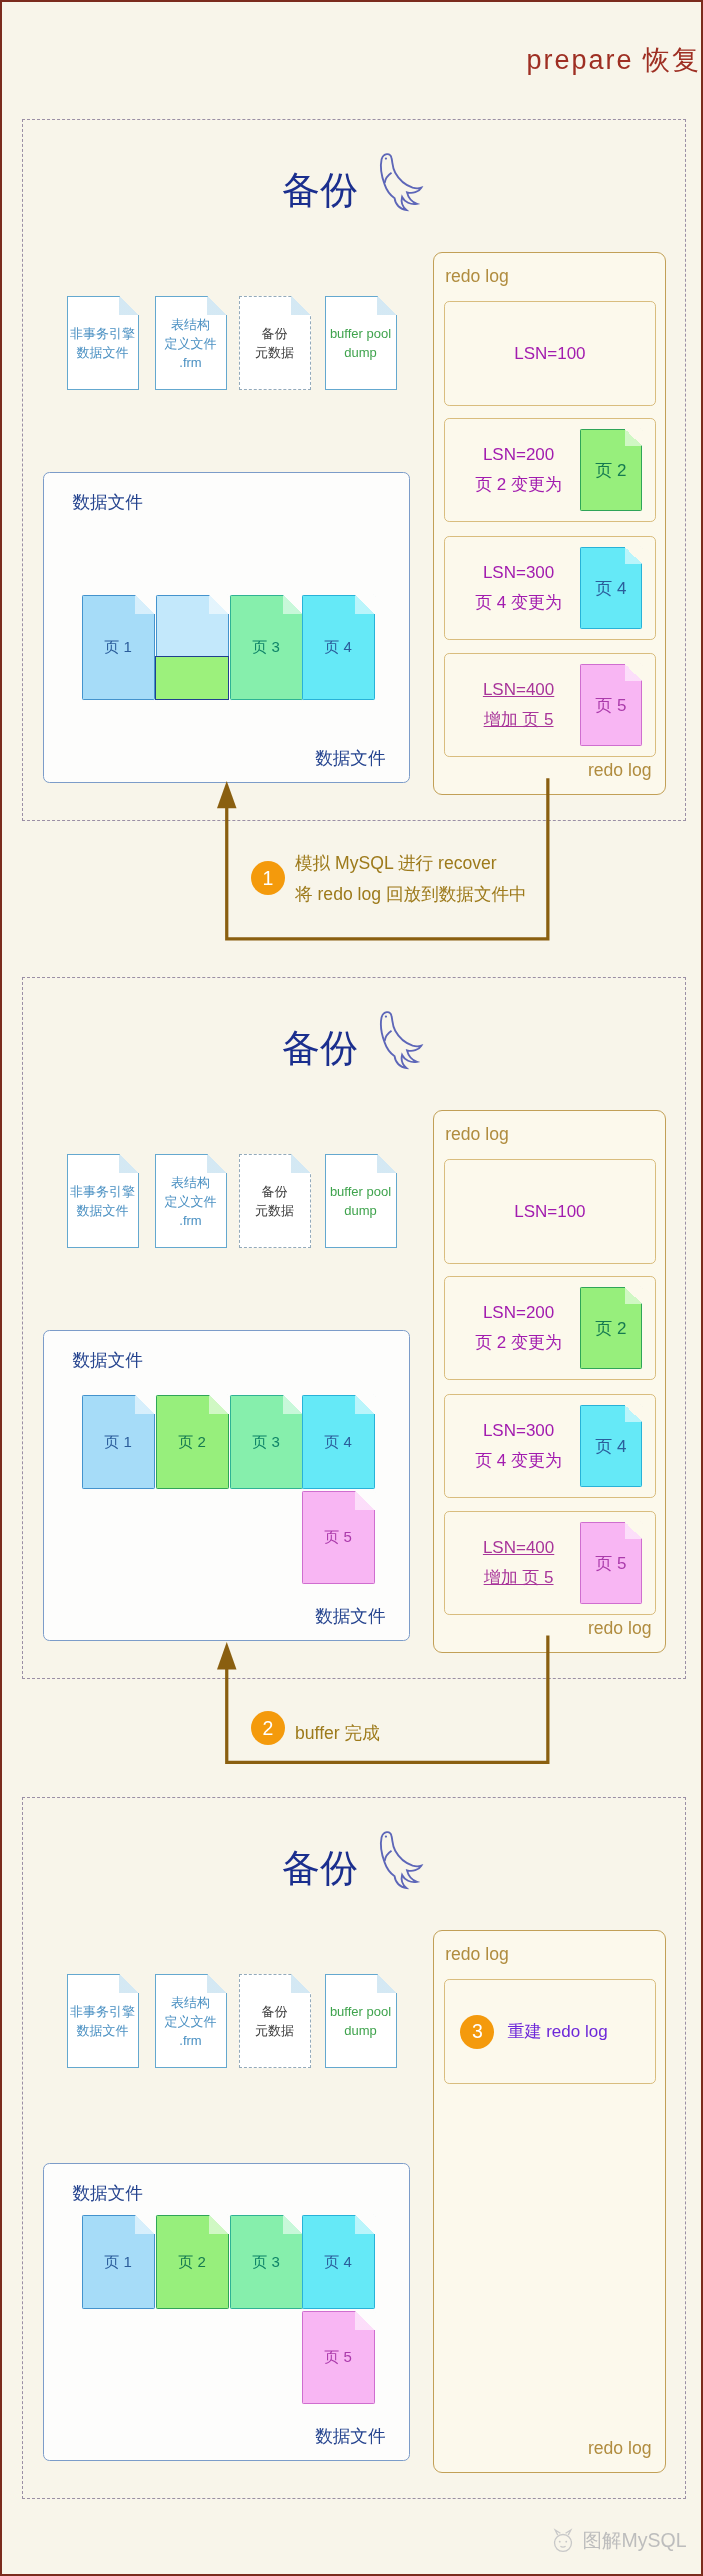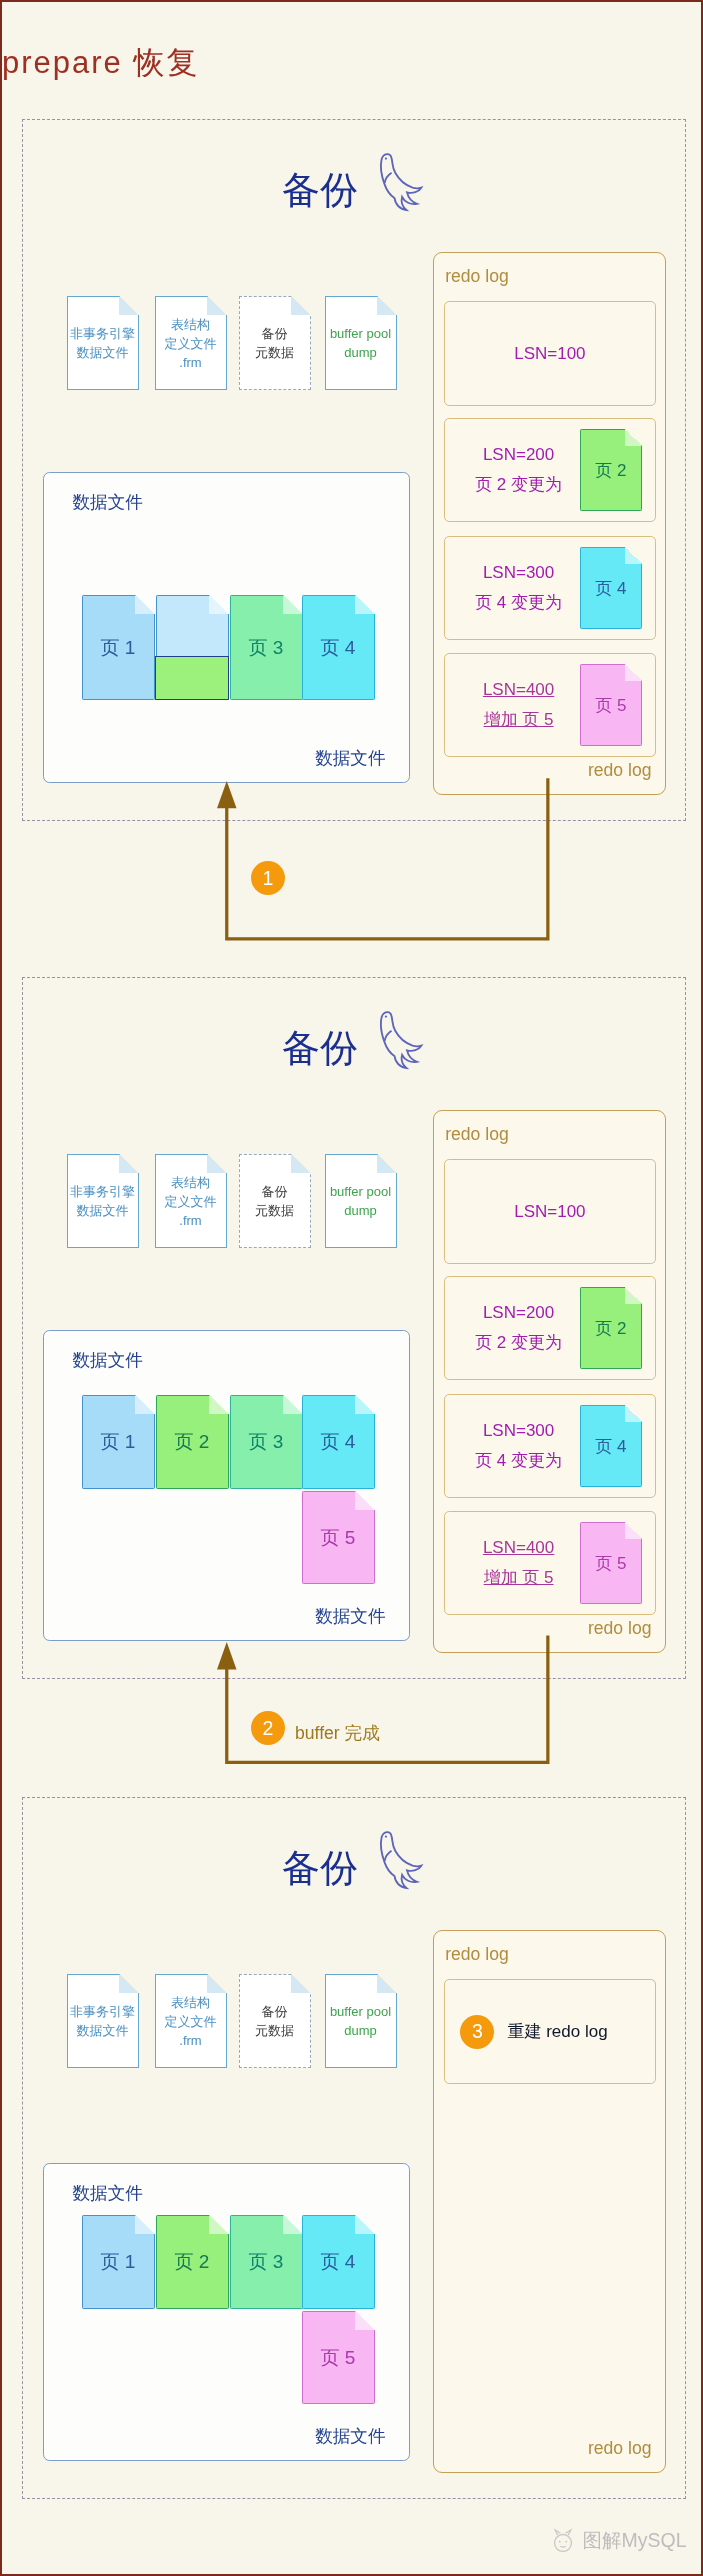--- a/index.html
+++ b/index.html
@@ -1,21 +1,21 @@
 <!DOCTYPE html>
 <html style="font-size:10.4px"><head>
 <meta charset="utf-8">
 <style>
   html,body { margin:0; padding:0; background:#ffffff; }
   * { font-family:"Liberation Sans", sans-serif; }
   .canvas { position:relative; width:703px; height:2576px; background:#f8f5ea;
             border:2.6px solid #7b2b1d; box-sizing:border-box; overflow:hidden; }
 
-  .title { position:absolute; top:40px; left:0; width:100%; text-align:left;
-           font-size:31px; letter-spacing:2px; color:#9e2f23; }
+  .title { position:absolute; top:40px; left:0; width:100%; text-align:right;
+           font-size:27px; letter-spacing:2px; color:#9e2f23; }
 
   .panel { position:absolute; left:19.5px; width:664px; height:702px;
            border:1.3px dashed #9b8fa5; box-sizing:border-box; }
 
   .bk-head { position:absolute; top:31px; left:0; width:100%; height:78px;
              display:flex; align-items:center; justify-content:center; gap:5.2px; }
   .bk-text { font-size:38px; color:#1b2f8e; }
   .dolphin { width:62px; height:65px; margin-top:-17px; }
 
   
@@ -34,21 +34,21 @@
              border:1.3px solid #7c9cc9; border-radius:6.5px; box-sizing:border-box; }
   .dlabel { position:absolute; font-size:17.6px; color:#24438e; }
   .dlabel.tl { left:29px; top:17px; }
   .dlabel.br { right:23px; bottom:11.7px; }
 
   
   .pg { position:absolute; box-sizing:border-box; border-radius:1.3px;text-align:center; --outer:#fdfdfc; }
   .pg::before { content:""; position:absolute; top:-1.3px; right:-1.3px; width:19.5px; height:19.5px;
         background:linear-gradient(225deg, var(--outer) 0 50%, rgba(255,255,255,.55) 50% 100%); }
   .pg .lbl { position:absolute; inset:0; display:flex; align-items:center; justify-content:center;
-             font-size:19px; }
+             font-size:15px; }
   .pg-blue  { background:#a6dcf8; border:1.3px solid #4493cd; color:#2b5d9b; }
   .pg-lightblue { background:#c3e8fb; border:1.3px solid #4493cd; }
   .pg-green { background:#97ef7c; border:1.3px solid #2fa558; color:#157a50; }
   .pg-teal  { background:#86efac; border:1.3px solid #2fb394; color:#0f8468; }
   .pg-cyan  { background:#65e9f7; border:1.3px solid #28b2d8; color:#2b5d9b; }
   .pg-pink  { background:#f8b6f3; border:1.3px solid #cf6ecf; color:#ab3bab; }
   .green-part { position:absolute; left:-1.3px; right:-1.3px; bottom:-1.3px; height:44px;
                 background:#9cf17c; border:1.3px solid #20408f; box-sizing:border-box; }
 
   
@@ -66,21 +66,21 @@
   .lsn .pg { left:auto; right:13px; top:50%; transform:translateY(-50%);
              width:62px; height:82px; --outer:#fcf9ec; }
   .lsn .pg::before { width:17px; height:17px; }
   .lsn .pg .lbl { font-size:17px; }
   .lsn.purple .txt { color:#a8359a;text-decoration:underline; }
 
   
   .stepbox { position:absolute; left:10.4px; top:48px; width:212px; height:105px;
              border:1.3px solid #d9bd7e; border-radius:5.2px; box-sizing:border-box;
              display:flex; align-items:center; gap:13px; padding-left:15.6px; }
-  .stepbox .lines { font-size:17px; line-height:29px; color:#0f172a; }
+  .stepbox .lines { font-size:17px; line-height:29px; color:#6d28d9; }
   .stepbox .lines span { display:block; }
 
   
   .step-circle { position:absolute; width:34px; height:34px; border-radius:50%;
                  background:#f49a0c; color:#ffffff; display:flex; align-items:center;
                  justify-content:center; font-size:19.5px; }
   .stepbox .step-circle { position:static; flex:0 0 34px; }
   .step-text { position:absolute; font-size:17.6px; line-height:31px; color:#9d7a1b; }
   .step-text span { display:block; }
   .arrow-svg { position:absolute; left:0; width:703px; height:169px; }
@@ -177,20 +177,24 @@
       </div>
     </div>
   </section>
 
   <svg class="arrow-svg" style="top:775px" viewBox="0 0 1080 260" width="703" height="169">
     <polyline points="839,2 839,249 345,249 345,46" stroke="#8a5f10" stroke-width="5" fill="none"></polyline>
     <polygon points="345,6 330,48 360,48" fill="#8a5f10"></polygon>
   </svg>
   <div class="step-circle" style="left:249px;top:859px">
     <span>1</span>
+  </div>
+  <div class="step-text" style="left:293px;top:846px">
+    <span>模拟 MySQL 进行 recover</span>
+    <span>将 redo log 回放到数据文件中</span>
   </div>
 
   <section class="panel" style="top:975px">
     <div class="bk-head">
       <span class="bk-text">备份</span>
       <svg class="dolphin" viewBox="0 0 100 100" fill="none" stroke="#5d66b8" stroke-width="3">
         <path d="M30 14 C33 4 44 3 46 12 C48 20 47 27 52 36 C58 47 68 56 80 60 C85 61.5 90 61.5 94 60 C90 67 80 70 71 67.5 C73 76 79 83 87 86 C77 88 67 83 63 75 C61 83 64 91 70 96 C60 95 52 87 51 77 C44 72 38 64 35 55 C30 42 27 28 30 14 Z"></path>
         <path d="M46 36 C40 40 36 46 35 52"></path>
         <circle cx="37" cy="13" r="1.8" fill="#5d66b8" stroke="none"></circle>
       </svg>

